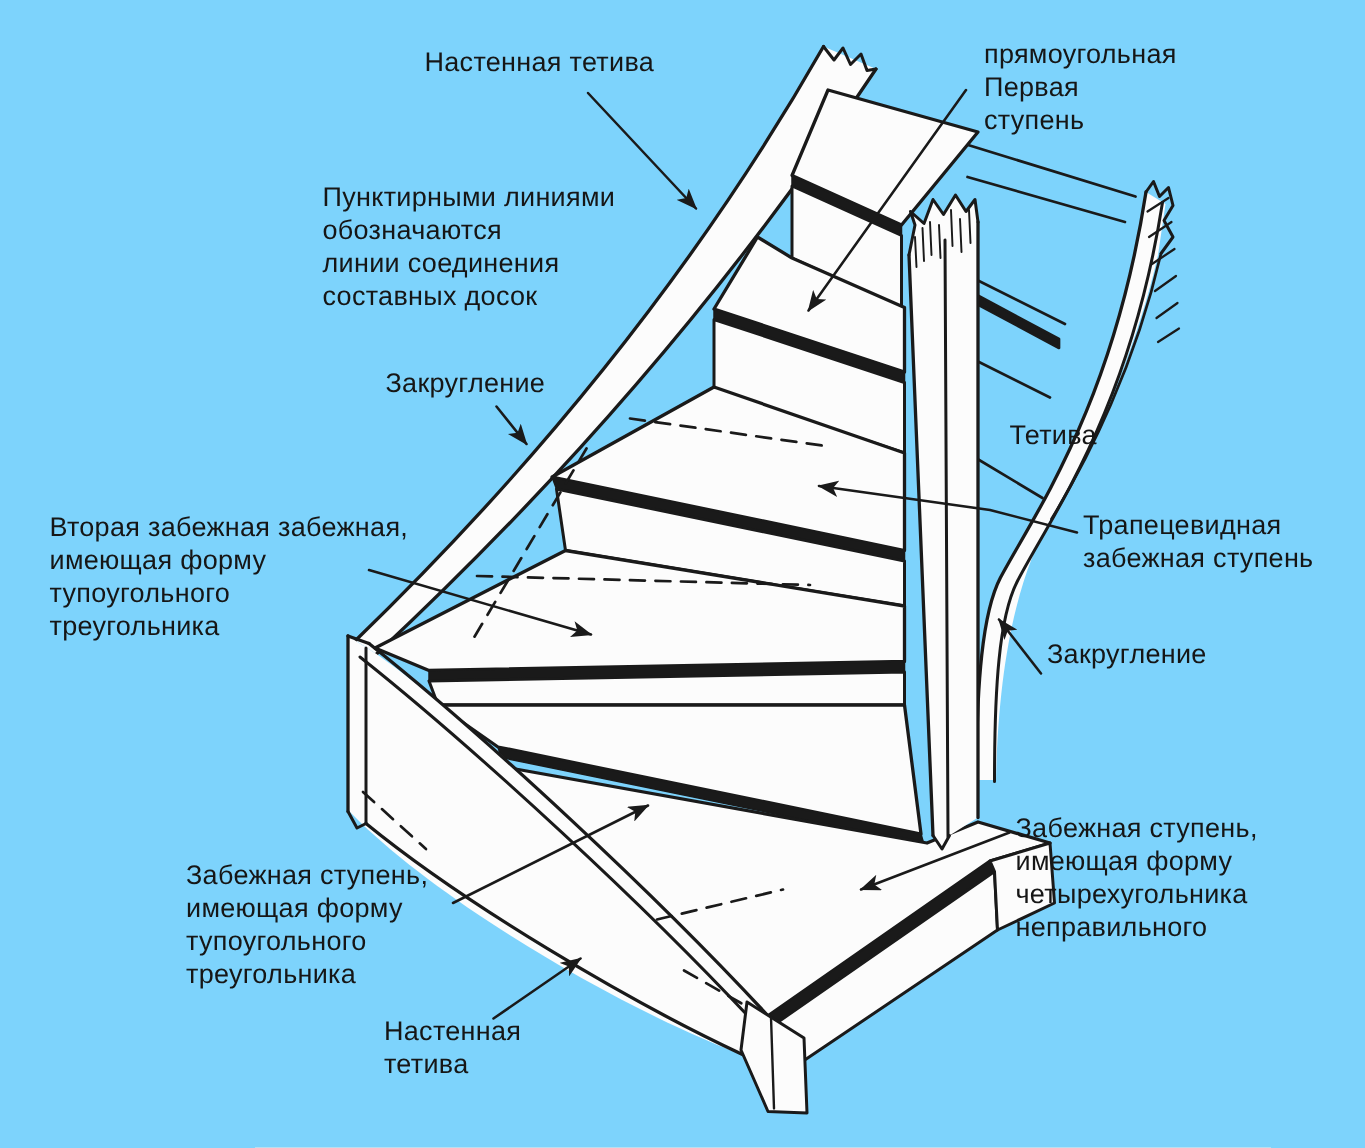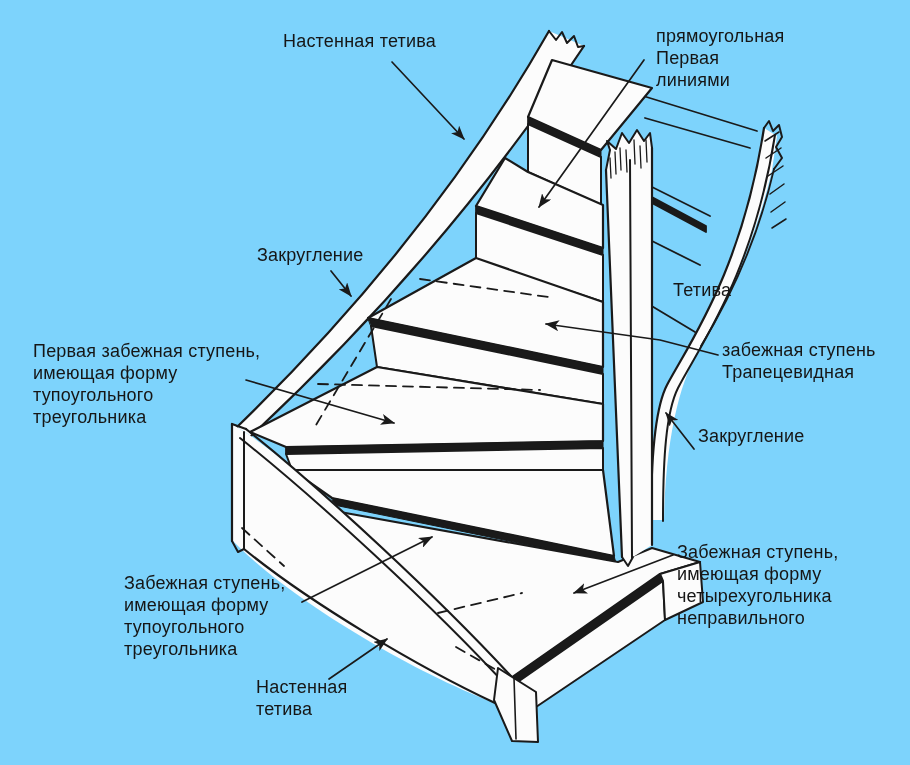--- a/index.html
+++ b/index.html
@@ -154,39 +154,45 @@
   </g>
 </svg>
 
 <div class="lbl" style="left:283px;top:30px">
   <span class="ln">Настенная тетива</span>
 </div>
 
 <div class="lbl" style="left:656px;top:25px">
   <span class="ln">прямоугольная</span>
   <span class="ln">Первая</span>
-  <span class="ln">линиями</span>
-</div>
-
+  <span class="ln">ступень</span>
+</div>
+
+<div class="lbl" style="left:215px;top:120px">
+  <span class="ln">Пунктирными линиями</span>
+  <span class="ln">обозначаются</span>
+  <span class="ln">линии соединения</span>
+  <span class="ln">составных досок</span>
+</div>
 
 <div class="lbl" style="left:257px;top:244px">
   <span class="ln">Закругление</span>
 </div>
 
 <div class="lbl" style="left:673px;top:279px">
   <span class="ln">Тетива</span>
 </div>
 
 <div class="lbl" style="left:722px;top:339px">
+  <span class="ln">Трапецевидная</span>
   <span class="ln">забежная ступень</span>
-  <span class="ln">Трапецевидная</span>
 </div>
 
 <div class="lbl" style="left:33px;top:340px">
-  <span class="ln">Первая забежная ступень,</span>
+  <span class="ln">Вторая забежная забежная,</span>
   <span class="ln">имеющая форму</span>
   <span class="ln">тупоугольного</span>
   <span class="ln">треугольника</span>
 </div>
 
 <div class="lbl" style="left:698px;top:425px">
   <span class="ln">Закругление</span>
 </div>
 
 <div class="lbl" style="left:124px;top:572px">

